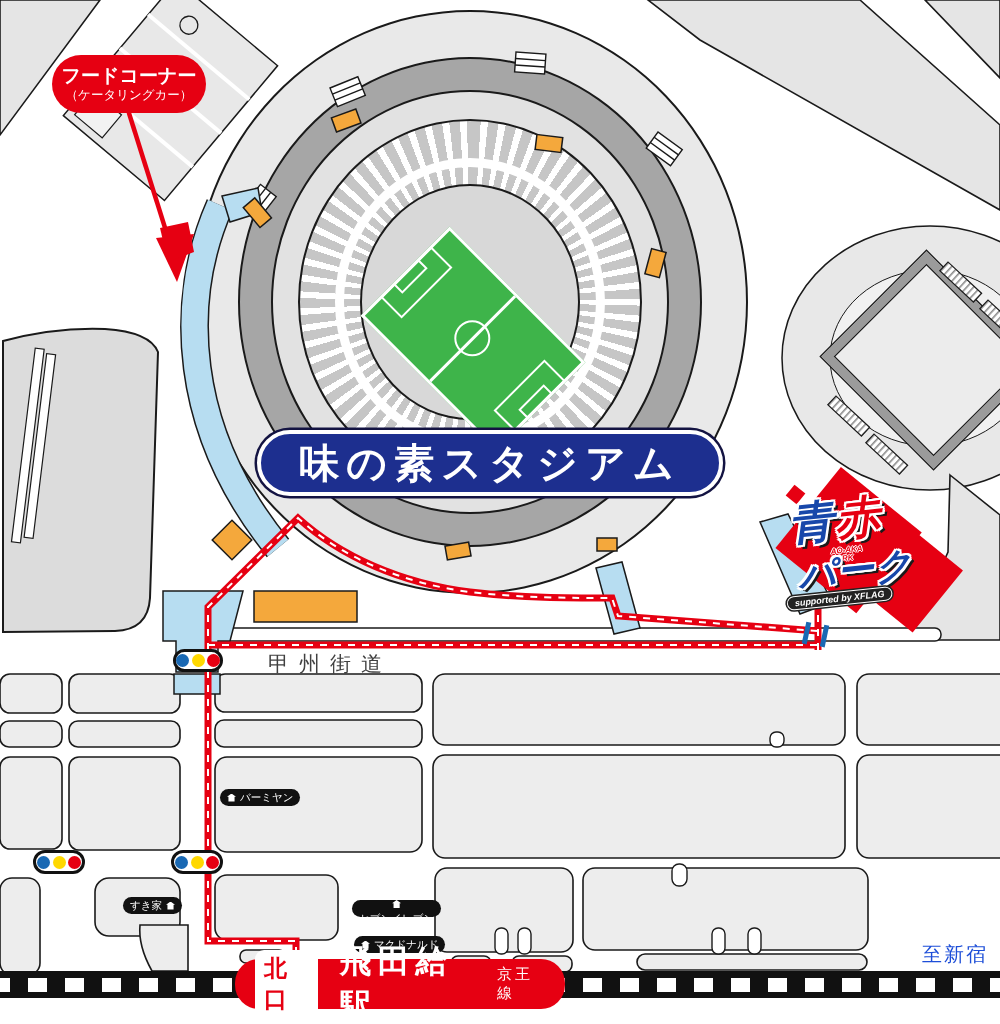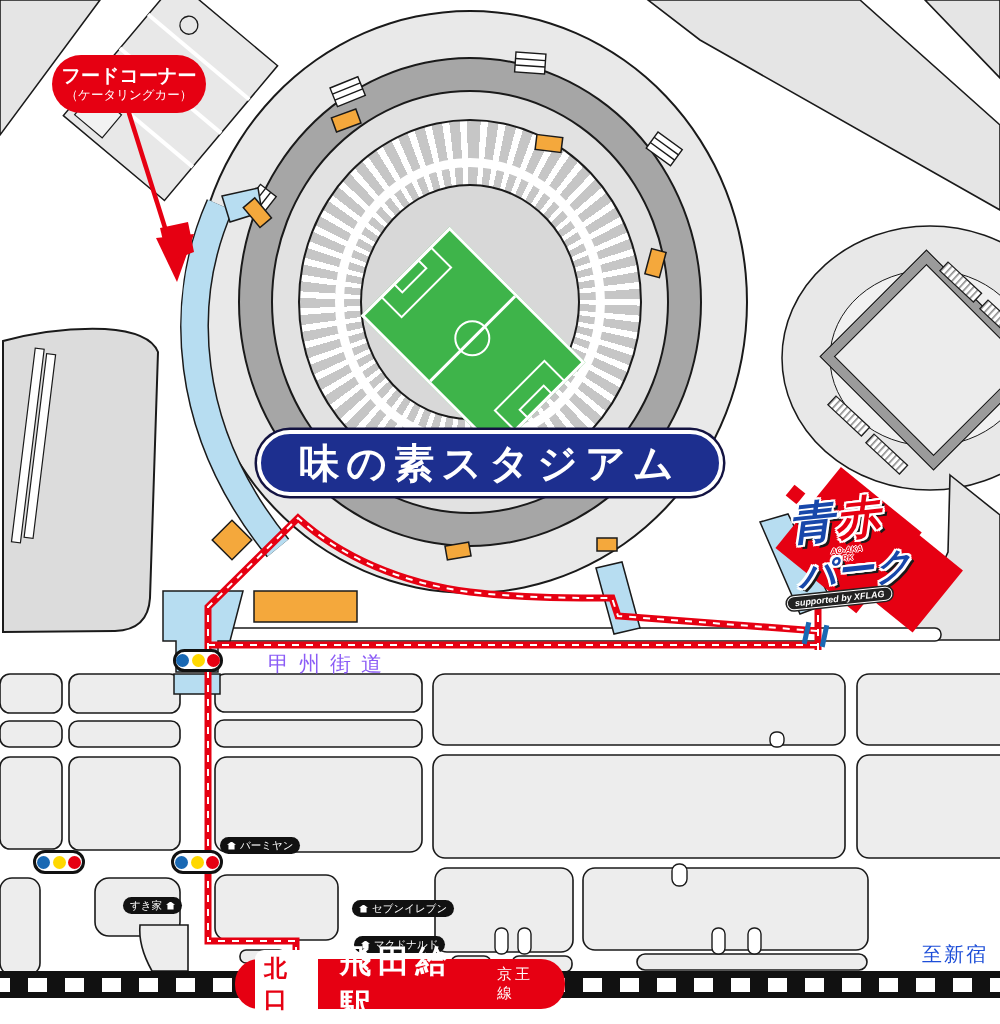--- a/index.html
+++ b/index.html
@@ -18,21 +18,21 @@
   .gapring{position:absolute;border-radius:50%;box-sizing:border-box;border:9px solid #fff;background:transparent;}
   
   .field{position:absolute;box-sizing:border-box;background:#3eb44a;border:3px solid #fff;}
   .fl{position:absolute;box-sizing:border-box;border:2.5px solid #fff;}
   
   .bubble{background:#e60012;color:#fff;border-radius:30px;text-align:center;
           display:flex;flex-direction:column;justify-content:center;line-height:1.25;}
   .banner{background:#1d2f8f;border:4px solid #fff;box-shadow:0 0 0 2.5px #131342;border-radius:36px;
           color:#fff;display:flex;align-items:center;justify-content:center;
           font-size:40px;font-weight:700;letter-spacing:7px;box-sizing:border-box;}
-  .roadlabel{color:#8b5cf6;font-size:21px;letter-spacing:10px;font-weight:500;}
+  .roadlabel{color:#404040;font-size:21px;letter-spacing:10px;font-weight:500;}
   .shop{background:#111;color:#fff;border-radius:10px;display:flex;align-items:center;gap:4px;
         font-size:10.5px;padding:0 7px;height:17px;box-sizing:border-box;white-space:nowrap;}
   .house{display:inline-block;width:9px;height:8px;background:#fff;flex:0 0 auto;
          clip-path:polygon(50% 0,100% 42%,84% 42%,84% 100%,16% 100%,16% 42%,0 42%);}
   .tl{position:absolute;background:#fff;border:3px solid #111;border-radius:14px;
       display:flex;align-items:center;justify-content:center;gap:2.5px;box-sizing:border-box;}
   .dot{width:13px;height:13px;border-radius:50%;}
   .station{position:absolute;background:#e60012;border-radius:24px;display:flex;align-items:center;
            color:#fff;box-sizing:border-box;padding:0 20px;gap:22px;}
   .exitbadge{background:#fff;color:#e60012;border-radius:9px;font-size:23px;font-weight:700;
@@ -267,29 +267,29 @@
     <span class="dot" style="background:#1968b3;"></span>
     <span class="dot" style="background:#ffd800;"></span>
     <span class="dot" style="background:#e60012;"></span>
   </div>
   <div class="tl" style="left:171px;top:850px;width:52px;height:24px;">
     <span class="dot" style="background:#1968b3;"></span>
     <span class="dot" style="background:#ffd800;"></span>
     <span class="dot" style="background:#e60012;"></span>
   </div>
 
-  <div class="abs shop" style="left:220px;top:837px;">
+  <div class="abs shop" style="left:220px;top:789px;">
     <span class="house"></span>
     <span>バーミヤン</span>
   </div>
   <div class="abs shop" style="left:123px;top:897px;">
     <span>すき家</span>
     <span class="house"></span>
   </div>
-  <div class="abs shop" style="left:352px;top:900px;">
+  <div class="abs shop" style="left:352px;top:900px;flex-direction:column;">
     <span class="house"></span>
     <span>セブンイレブン</span>
   </div>
   <div class="abs shop" style="left:354px;top:936px;text-align:right;">
     <span class="house"></span>
     <span>マクドナルド</span>
   </div>
 
   <div class="abs shinjuku" style="left:922px;top:941px;">至新宿</div>
 

